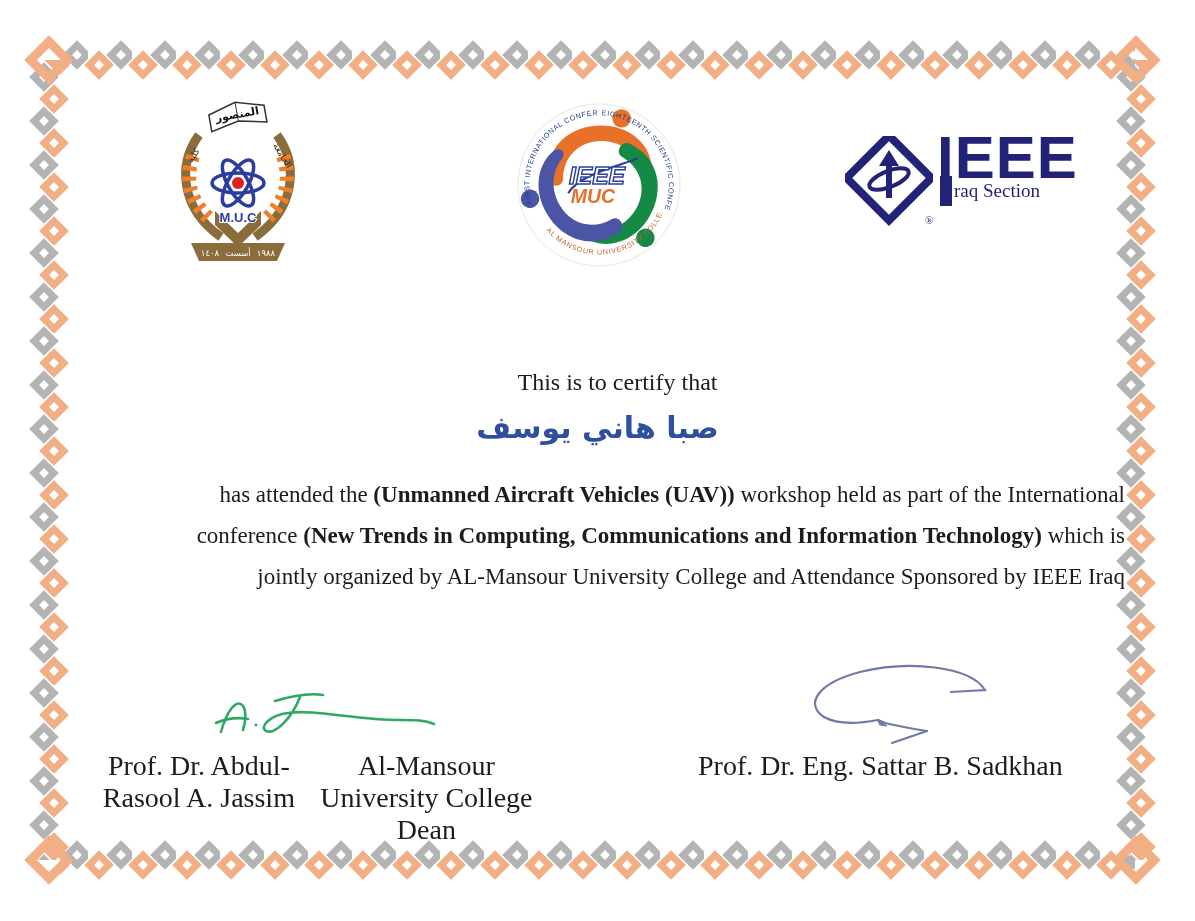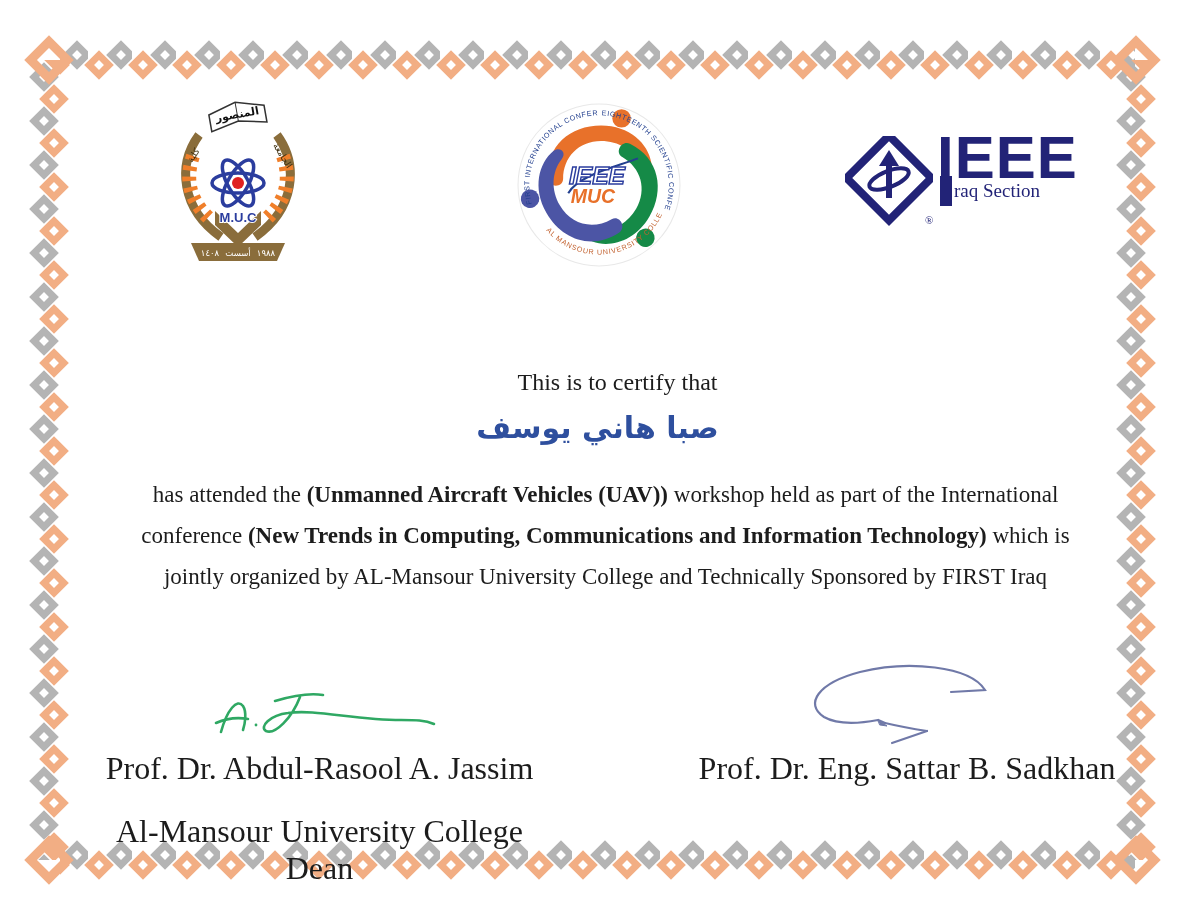--- a/index.html
+++ b/index.html
@@ -30,28 +30,28 @@
           fill:var(--conf-arc-navy,#23408F);}
   .arcTxtB{font-family:"Liberation Sans",sans-serif;font-size:7px;letter-spacing:.8px;
           fill:var(--conf-arc-orange,#C2612F);}
 
   
   .cert-title{left:0;top:313px;width:1195px;text-align:center;font-size:28px;font-weight:bold;
               color:var(--title-red,#E81A1D);}
   .cert-intro{left:0;top:369px;width:1195px;text-align:center;font-size:24px;padding-left:20px;}
   .cert-name{left:0;top:410px;width:1195px;text-align:center;font-size:30px;font-weight:bold;
              color:var(--name-blue,#2E4F9E);font-family:"DejaVu Sans",sans-serif;direction:rtl;}
-  .cert-body{left:78px;top:474px;width:1055px;text-align:center;font-size:23px;}
+  .cert-body{left:70px;top:474px;width:1055px;text-align:right;font-size:23px;}
   .body-line{height:41px;line-height:41px;white-space:nowrap;}
   .body-line .bold{font-weight:bold;}
 
   
   .sig-left{left:203px;top:678px;width:245px;height:72px;}
   .sig-right{left:786px;top:660px;width:268px;height:90px;}
-  .sign-col{display:flex;flex-direction:column;gap:26px;text-align:center;font-size:32px;}
+  .sign-col{display:flex;flex-direction:row;gap:0;text-align:center;font-size:28px;}
   .sign-col-left{left:92px;top:750px;width:455px;}
   .sign-col-right{left:698px;top:750px;width:418px;}
   .ar{font-family:"DejaVu Sans",sans-serif;}
 </style>
 </head>
 <body>
 
 <div class="stage">
 
   <svg class="abs" style="left:0;top:0" width="1195" height="921">
@@ -153,21 +153,21 @@
       <div class="ieee-ibar"></div>
       <div class="ieee-sub">raq Section</div>
     </div>
   </div>
 
   <div class="abs cert-intro">This is to certify that</div>
   <div class="abs cert-name" dir="rtl">صبا هاني يوسف</div>
   <div class="abs cert-body">
       <div class="body-line"><span>has attended the </span><span class="bold">(Unmanned Aircraft Vehicles (UAV))</span><span> workshop held as part of the International</span></div>
       <div class="body-line"><span>conference </span><span class="bold">(New Trends in Computing, Communications and Information Technology)</span><span> which is</span></div>
-      <div class="body-line"><span>jointly organized by AL-Mansour University College and Technically Sponsored by FIRST Iraq</span></div>
+      <div class="body-line"><span>jointly organized by AL-Mansour University College and Attendance Sponsored by IEEE Iraq</span></div>
     </div>
 
   <svg class="abs sig-left" viewBox="0 0 245 72">
     <g fill="none" stroke="var(--sig-green)" stroke-width="2.6" stroke-linecap="round">
       <path d="M18,54 C24,32 34,20 40,28 C44,34 42,46 40,52"></path>
       <path d="M13,45 C22,41 34,39 45,41"></path>
       <circle cx="53" cy="47" r="1.4" fill="var(--sig-green)" stroke="none"></circle>
       <path d="M72,23 C92,17 108,15 120,17"></path>
       <path d="M97,19 C89,40 72,57 63,53 C56,49 67,37 85,35 C112,31 152,42 198,42 C212,42 222,42 231,46"></path>
     </g>

